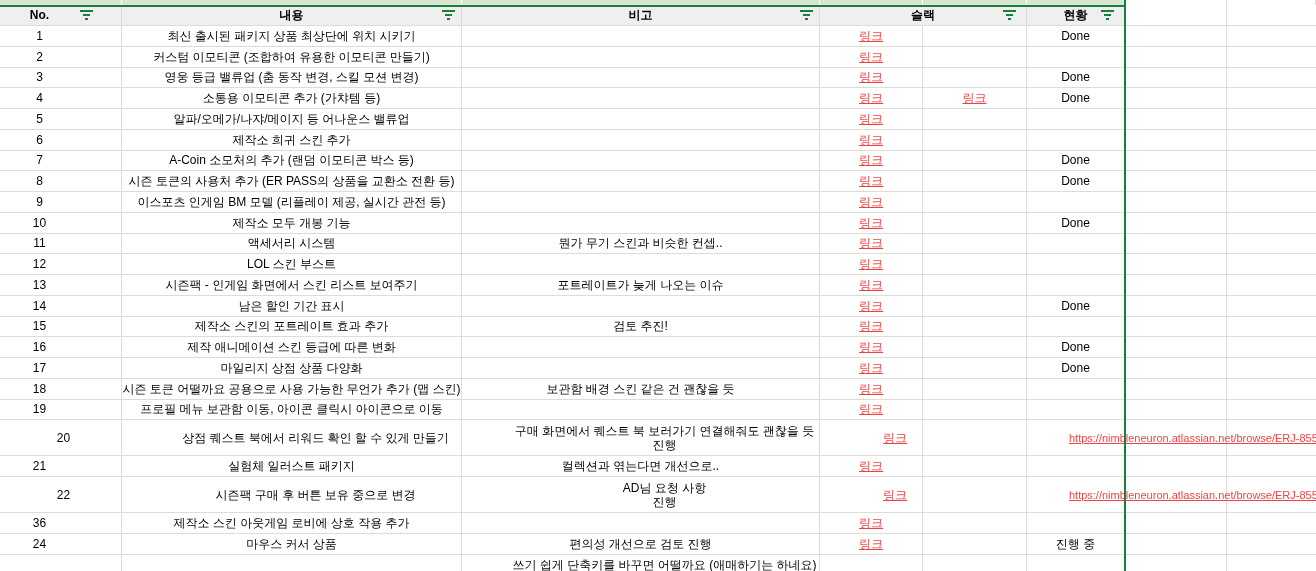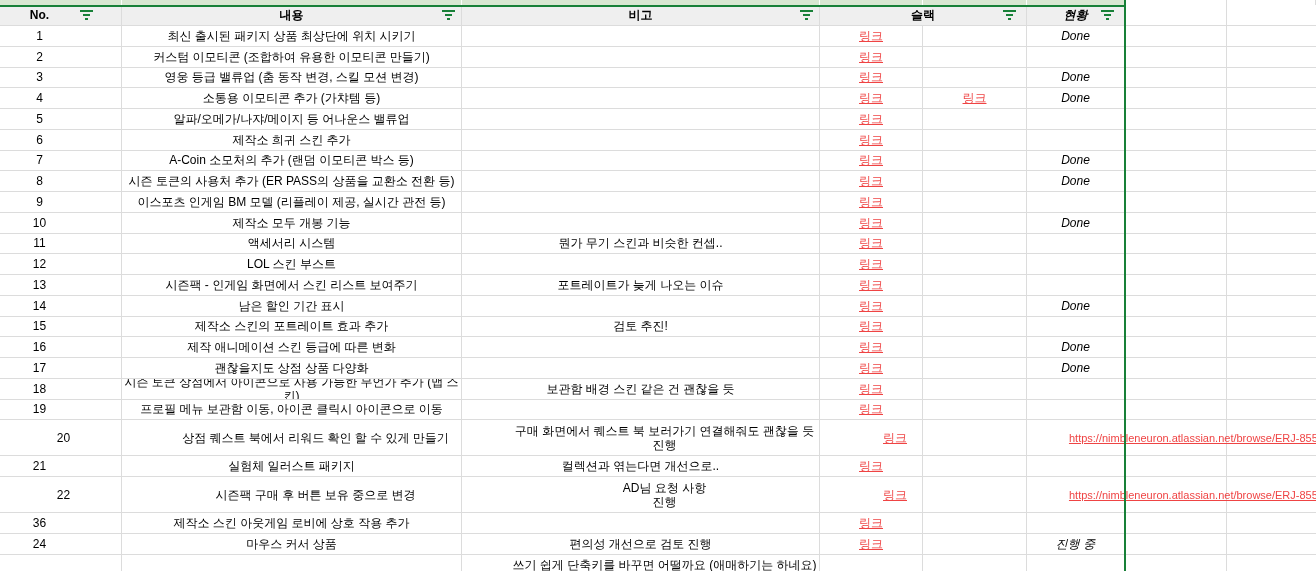--- a/index.html
+++ b/index.html
@@ -31,21 +31,21 @@
   .filter-btn{position:absolute;right:6px;top:50%;transform:translateY(-50%);width:13px;height:10px;cursor:pointer;}
   .filter-btn.shift{right:28px;}
   .filter-btn.shift-sm{right:10px;}
   
   .c-no{width:122px;padding-right:42px;}
   .c-content{width:340px;}
   .c-note{width:358px;}
   .c-slack{width:103px;}
   .c-slack2{width:104px;}
   .c-slackhead{width:207px;}
-  .c-status{width:98px;font-style:italic;}
+  .c-status{width:98px;}
   .c-extra{width:102px;overflow:visible;}
   .c-blank{width:89px;border-right:none;}
   
   .r-std .cell{height:20.75px;}
   .r-tall .cell{height:36px;padding-left:48px;}
   .v-top{align-items:flex-start;padding-top:3px;}
   a.link{color:#ef4444;text-decoration:underline;cursor:pointer;}
   a.url{font-size:11px;white-space:nowrap;position:relative;z-index:3;}
 </style>
 </head>
@@ -265,31 +265,31 @@
         <div class="cell c-content"><span>제작 애니메이션 스킨 등급에 따른 변화</span></div>
         <div class="cell c-note"></div>
         <div class="cell c-slack"><a class="link">링크</a></div>
         <div class="cell c-slack2"></div>
         <div class="cell c-status"><span>Done</span></div>
         <div class="cell c-extra"></div>
         <div class="cell c-blank"></div>
       </div>
       <div class="row r-std">
         <div class="cell c-no"><span>17</span></div>
-        <div class="cell c-content"><span>괜찮을지도 상점 상품 다양화</span></div>
+        <div class="cell c-content"><span>마일리지 상점 상품 다양화</span></div>
         <div class="cell c-note"></div>
         <div class="cell c-slack"><a class="link">링크</a></div>
         <div class="cell c-slack2"></div>
         <div class="cell c-status"><span>Done</span></div>
         <div class="cell c-extra"></div>
         <div class="cell c-blank"></div>
       </div>
       <div class="row r-std">
         <div class="cell c-no"><span>18</span></div>
-        <div class="cell c-content"><span>시즌 토큰 상점에서 아이콘으로 사용 가능한 무언가 추가 (맵 스킨)</span></div>
+        <div class="cell c-content"><span>시즌 토큰 어떨까요 공용으로 사용 가능한 무언가 추가 (맵 스킨)</span></div>
         <div class="cell c-note"><span>보관함 배경 스킨 같은 건 괜찮을 듯</span></div>
         <div class="cell c-slack"><a class="link">링크</a></div>
         <div class="cell c-slack2"></div>
         <div class="cell c-status"></div>
         <div class="cell c-extra"></div>
         <div class="cell c-blank"></div>
       </div>
       <div class="row r-std">
         <div class="cell c-no"><span>19</span></div>
         <div class="cell c-content"><span>프로필 메뉴 보관함 이동, 아이콘 클릭시 아이콘으로 이동</span></div>

